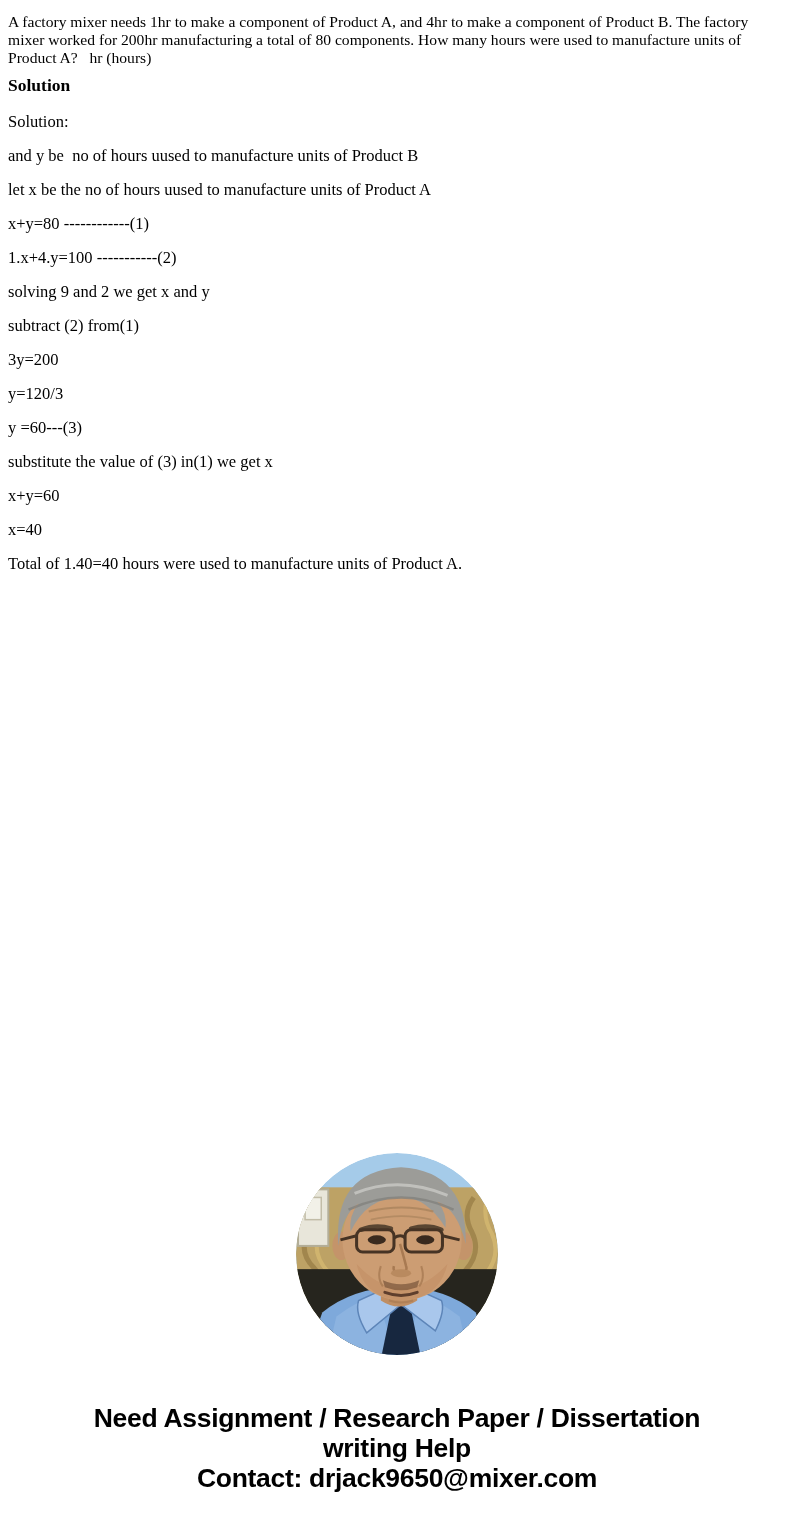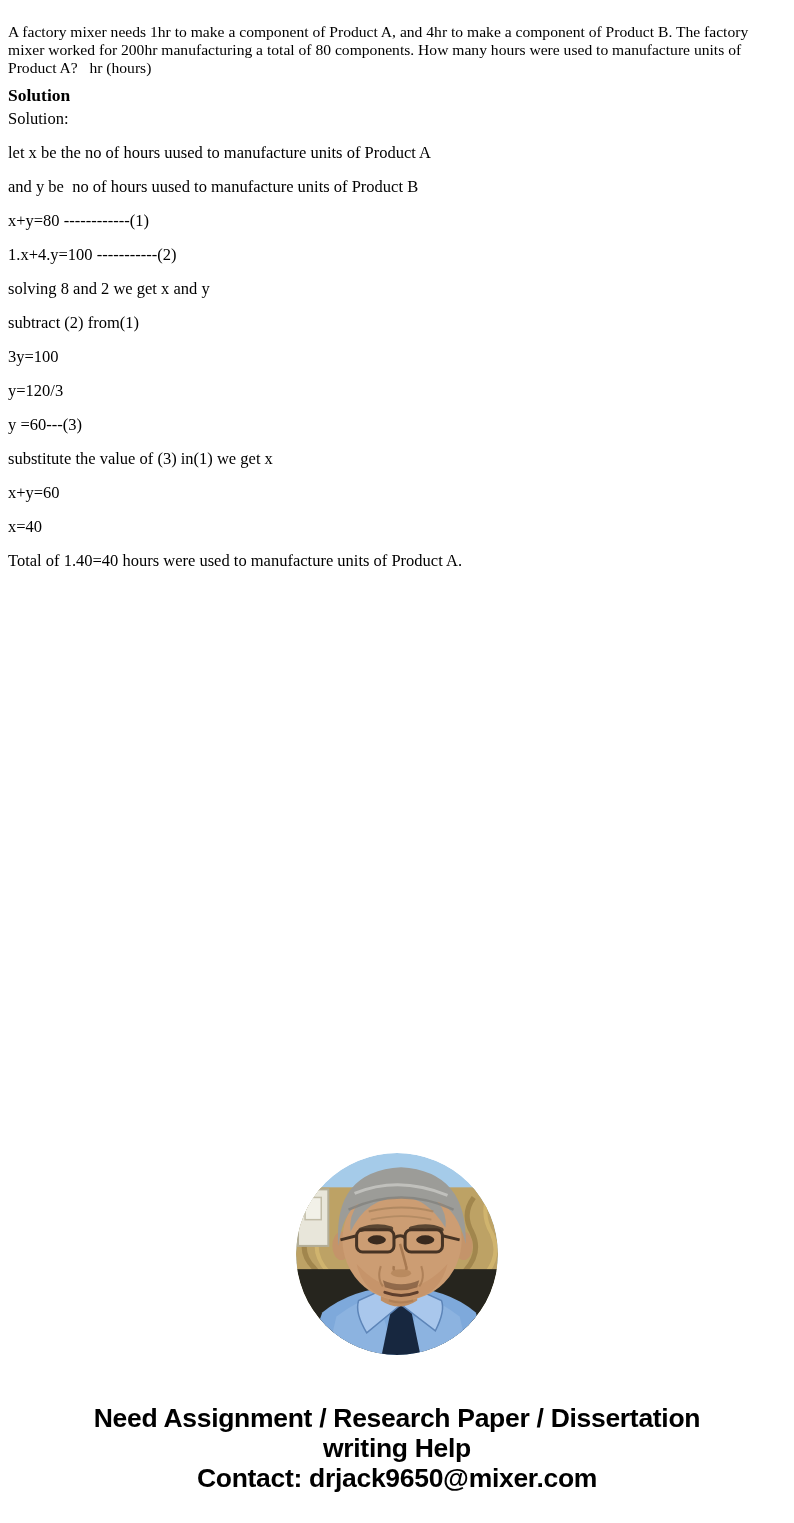--- a/index.html
+++ b/index.html
@@ -5,41 +5,41 @@
   html, body { margin: 0; padding: 0; background: #ffffff; }
   .page {
     position: relative;
     width: 794px;
     height: 1523px;
     background: #ffffff;
     color: #000000;
     font-family: "Liberation Serif", "DejaVu Serif", serif;
     overflow: hidden;
   }
-  .content { padding: 23px 14px 0 8px; }
+  .content { padding: 13px 14px 0 8px; }
   .question {
     font-size: 15.6px;
     line-height: 18px;
     margin: 0;
     white-space: pre-wrap;
     max-width: 772px;
   }
   .solution-heading {
     font-size: 17.5px;
     font-weight: 700;
     margin: 8px 0 0 0;
     line-height: 20px;
   }
   .solution-lines p {
     font-size: 16.5px;
     line-height: 19px;
     margin: 0 0 15px 0;
     white-space: pre-wrap;
   }
-  .solution-lines p:first-child { margin-top: 4px; }
+  .solution-lines p:first-child { margin-top: 17px; }
   .avatar-wrap {
     position: absolute;
     left: 296px;
     top: 1153px;
     width: 202px;
     height: 202px;
     border-radius: 50%;
     overflow: hidden;
   }
   .avatar-wrap svg { display: block; width: 202px; height: 202px; }
@@ -61,27 +61,27 @@
 <body>
 
 <div class="page">
   <div class="content">
     <p class="question">A factory mixer needs 1hr to make a component of Product A, and 4hr to make a component of Product B. The factory mixer worked for 200hr manufacturing a total of 80 components. How many hours were used to manufacture units of Product A?   hr (hours)</p>
 
     <h2 class="solution-heading">Solution</h2>
 
     <div class="solution-lines">
       <p>Solution:</p>
+      <p>and y be  no of hours uused to manufacture units of Product B</p>
       <p>let x be the no of hours uused to manufacture units of Product A</p>
-      <p>and y be  no of hours uused to manufacture units of Product B</p>
       <p>x+y=80 ------------(1)</p>
       <p>1.x+4.y=100 -----------(2)</p>
-      <p>solving 8 and 2 we get x and y</p>
+      <p>solving 9 and 2 we get x and y</p>
       <p>subtract (2) from(1)</p>
-      <p>3y=100</p>
+      <p>3y=200</p>
       <p>y=120/3</p>
       <p>y =60---(3)</p>
       <p>substitute the value of (3) in(1) we get x</p>
       <p>x+y=60</p>
       <p>x=40</p>
       <p>Total of 1.40=40 hours were used to manufacture units of Product A.</p>
     </div>
   </div>
 
   <div class="avatar-wrap">

